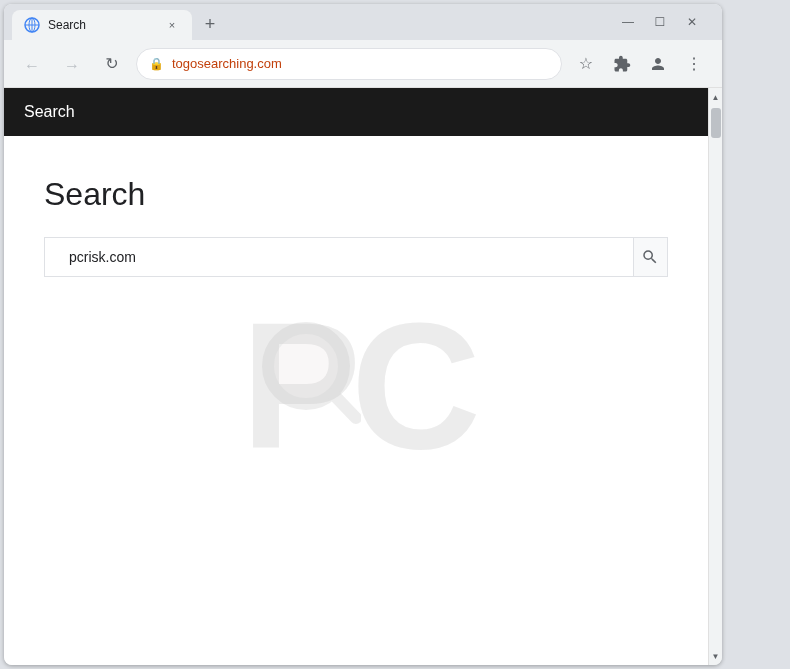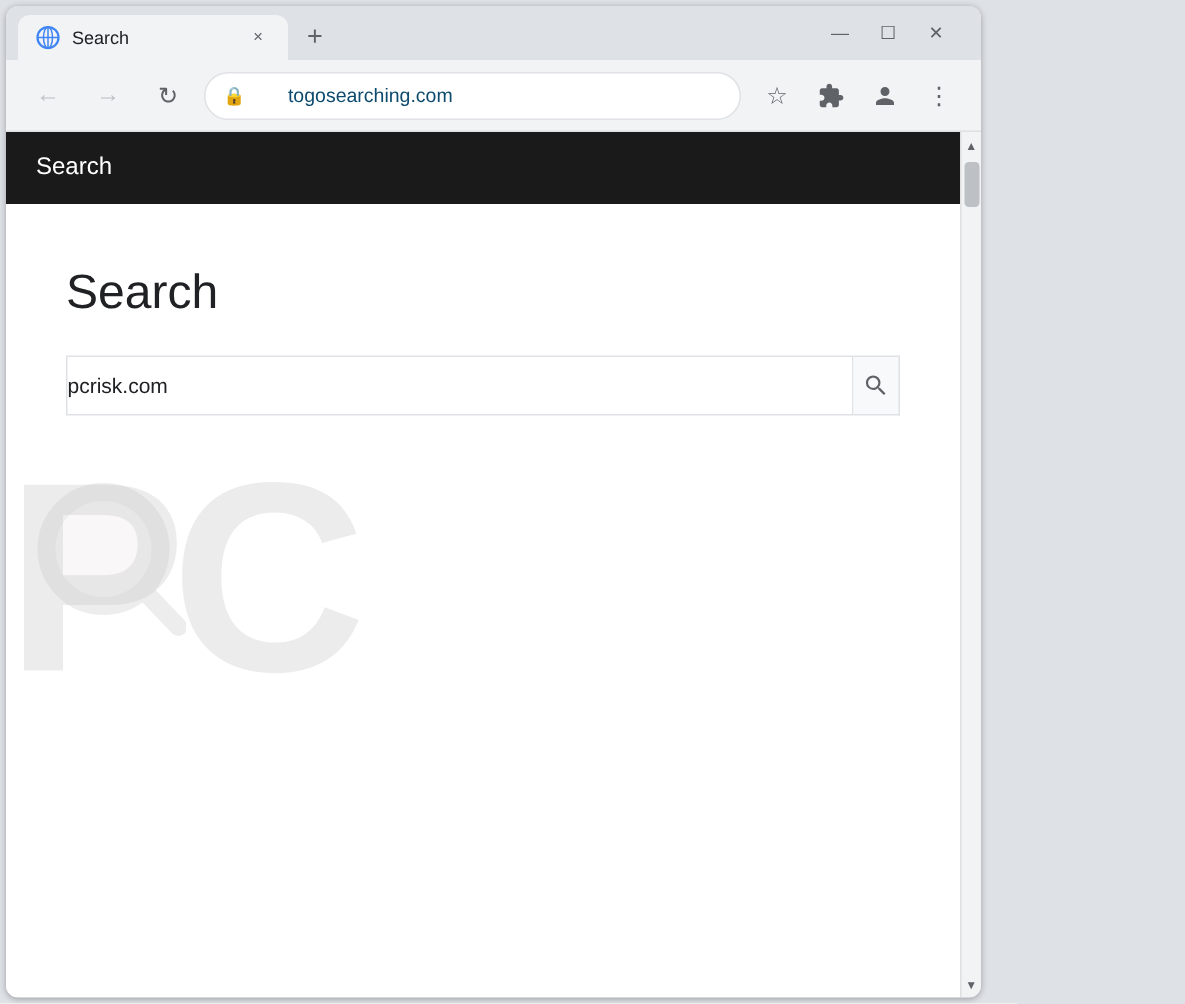--- a/index.html
+++ b/index.html
@@ -7,21 +7,21 @@
     body {
       width: 790px;
       height: 669px;
       background: #dee1e6;
       font-family: 'Segoe UI', Arial, sans-serif;
       overflow: hidden;
     }
 
     
     .browser-window {
-      width: 650px;
+      width: 718px;
       height: 661px;
       margin: 4px;
       background: #f1f3f4;
       border-radius: 8px;
       box-shadow: 0 1px 4px rgba(0,0,0,0.3);
       display: flex;
       flex-direction: column;
       overflow: hidden;
     }
 
@@ -154,23 +154,22 @@
       gap: 8px;
     }
 
     .lock-icon {
       font-size: 12px;
       color: #5f6368;
     }
 
     .address-text {
       font-size: 13px;
-      color: #0c4a6e;
-      flex: 1;
-      margin-left: 20px;
+      color: #c2410c;
+      flex: 1;
     }
 
     .nav-actions {
       display: flex;
       align-items: center;
       gap: 4px;
     }
 
     .nav-action-btn {
       width: 32px;
@@ -223,21 +222,21 @@
 
     
     .watermark {
       position: absolute;
       top: 0;
       left: 0;
       right: 0;
       bottom: 0;
       display: flex;
       flex-direction: column;
-      align-items: flex-start;
+      align-items: center;
       justify-content: center;
       pointer-events: none;
       user-select: none;
     }
 
     .watermark-pc {
       font-size: 180px;
       font-weight: 900;
       color: rgba(200, 200, 200, 0.35);
       line-height: 1;
@@ -270,21 +269,21 @@
       align-items: center;
       position: relative;
       z-index: 1;
     }
 
     .search-input {
       width: 680px;
       height: 40px;
       border: 1px solid #dfe1e5;
       border-radius: 0;
-      padding: 0 0;
+      padding: 0 24px;
       font-size: 14px;
       color: #202124;
       outline: none;
       background: #fff;
     }
 
     .search-submit-btn {
       width: 40px;
       height: 40px;
       background: #f8f9fa;

